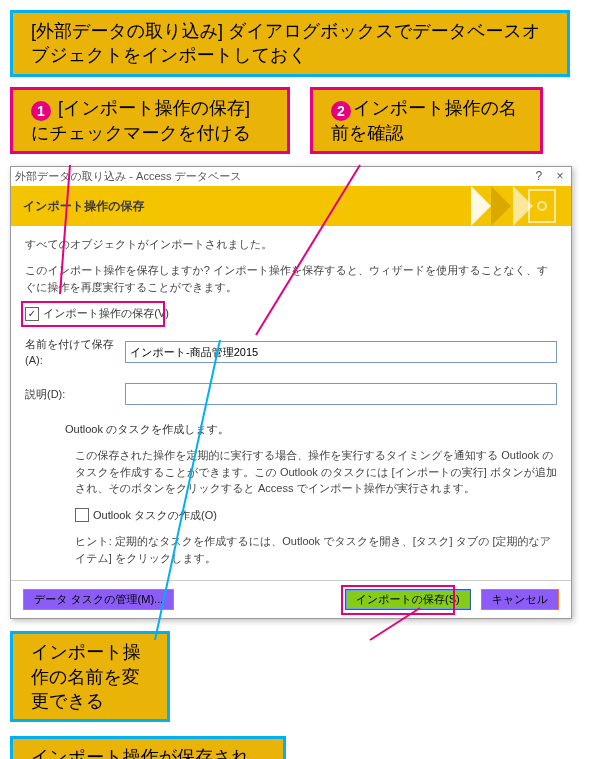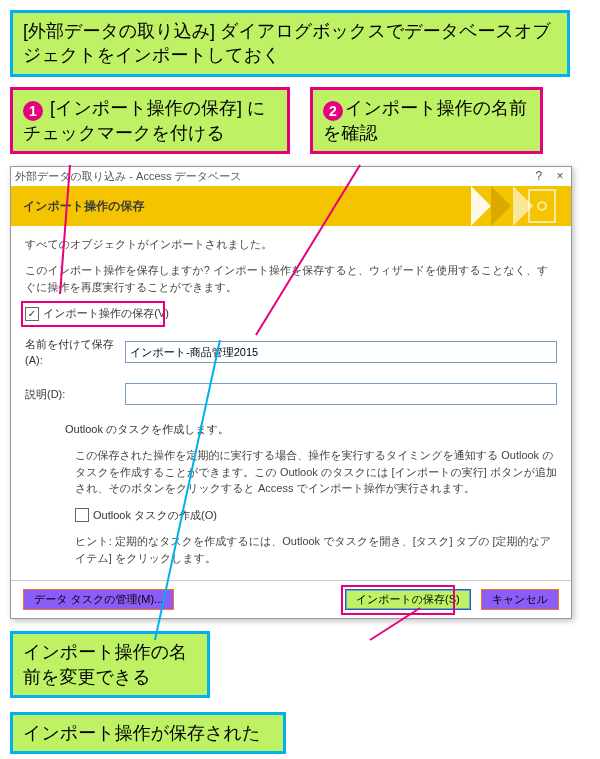--- a/index.html
+++ b/index.html
@@ -7,26 +7,26 @@
     padding: 10px;
     background: #fff;
     font-family: "Meiryo", "Yu Gothic", sans-serif;
     font-size: 13px;
     width: 600px;
     box-sizing: border-box;
     position: relative;
   }
   .callout {
     border: 3px solid;
-    padding: 6px 10px;
+    padding: 6px 18px;
     font-size: 18px;
     line-height: 1.35;
     display: inline-block;
     box-sizing: border-box;
-    background: #bef264;
+    background: #eab308;
     position: relative;
   }
   .callout.cyan { border-color: #00b0f0; }
   .callout.magenta { border-color: #e6007e; }
   .num {
     display: inline-block;
     width: 20px; height: 20px;
     background: #e6007e;
     color: #fff;
     border-radius: 50%;
@@ -107,36 +107,36 @@
     font-family: inherit;
   }
   .outlook-box { margin-top: 16px; margin-left: 40px; }
   .btn {
     border: 1px solid #f97316;
     background: #8b5cf6;
     font-size: 11px;
     padding: 2px 10px;
     font-family: inherit;
   }
-  .btn.primary { border: 1px solid #2b5fa0; box-shadow: 0 0 0 1px #6aa2e0 inset; background: #bef264; }
+  .btn.primary { border: 1px solid #2b5fa0; box-shadow: 0 0 0 1px #6aa2e0 inset; background: #84cc16; }
   .dlg-footer {
     border-top: 1px solid #ccc;
     padding: 8px 12px;
     display: flex;
     justify-content: space-between;
   }
   .dlg-footer .right { display: flex; gap: 10px; }
   .hi-box {
     position: absolute;
     border: 2px solid #e6007e;
     pointer-events: none;
   }
   
   #row3 { display: flex; gap: 20px; margin-top: 12px; }
-  #c4 { width: 200px; }
+  #c4 { width: 160px; }
   #c3 { width: 300px; }
   #bottom-callout { width: 276px; margin-top: 14px; }
   .overlay-svg {
     position: absolute;
     left: 0; top: 0;
     pointer-events: none;
   }
 </style>
 </head>
 <body>

